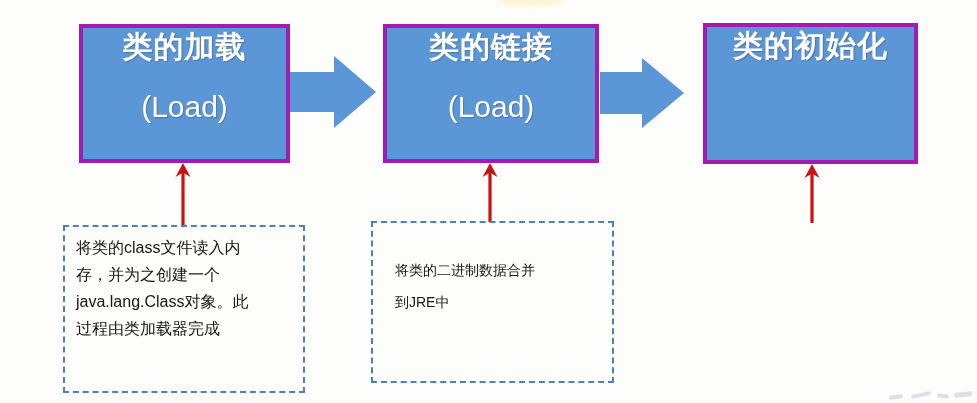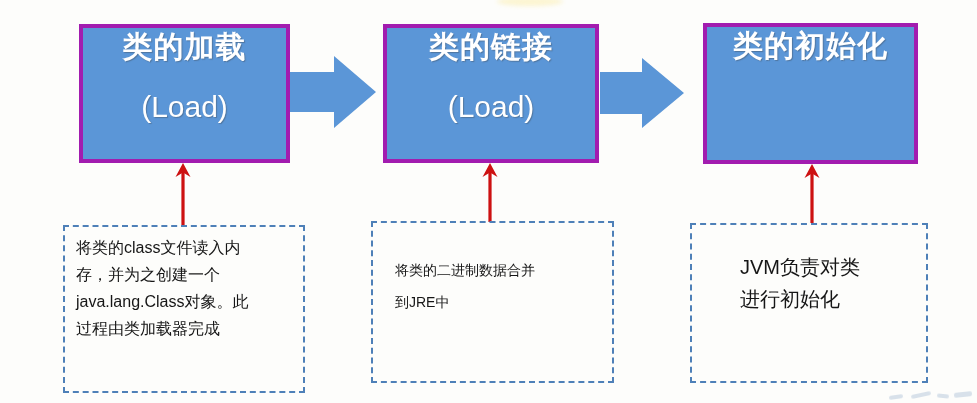--- a/index.html
+++ b/index.html
@@ -123,23 +123,20 @@
   </svg>
 
   <div class="desc-box" style="left:63px; top:225px; width:242px; height:168px;">
     <span class="desc-text d1">将类的class文件读入内存，并为之创建一个java.lang.Class对象。此过程由类加载器完成</span>
   </div>
 
   <div class="desc-box" style="left:371px; top:221px; width:243px; height:162px;">
     <span class="desc-text d2">将类的二进制数据合并到JRE中</span>
   </div>
 
-  <div class="desc-box" style="left:690px; top:223px; width:238px; height:160px;">
-    <span class="desc-text d3">JVM负责对类进行初始化</span>
-  </div>
 
   <div class="watermark">
     <div class="wm-stroke wm-s1"></div>
     <div class="wm-stroke wm-s2"></div>
     <div class="wm-stroke wm-s3"></div>
     <div class="wm-stroke wm-s4"></div>
   </div>
 
 </div>
 

